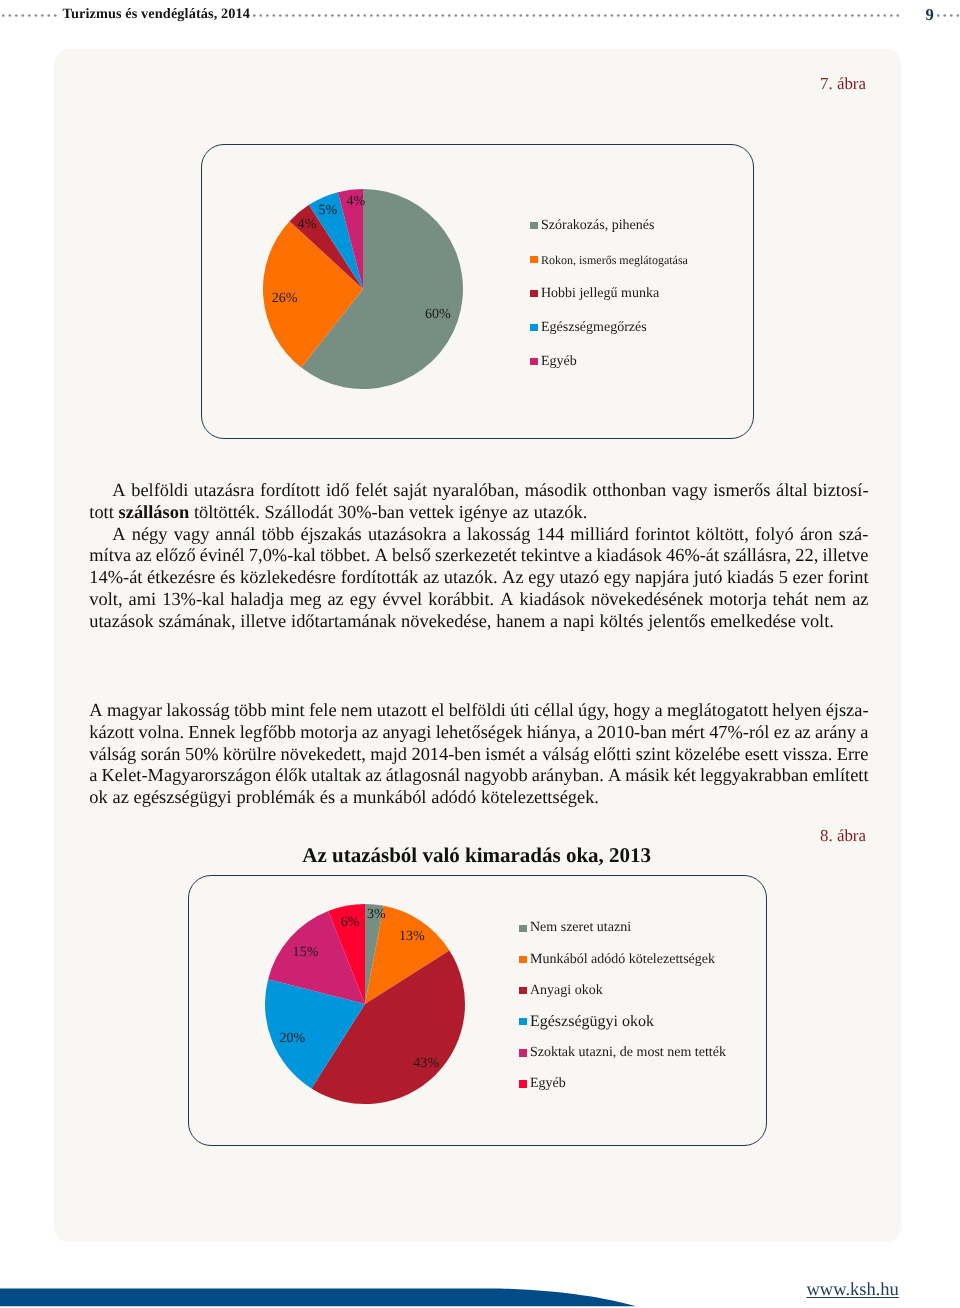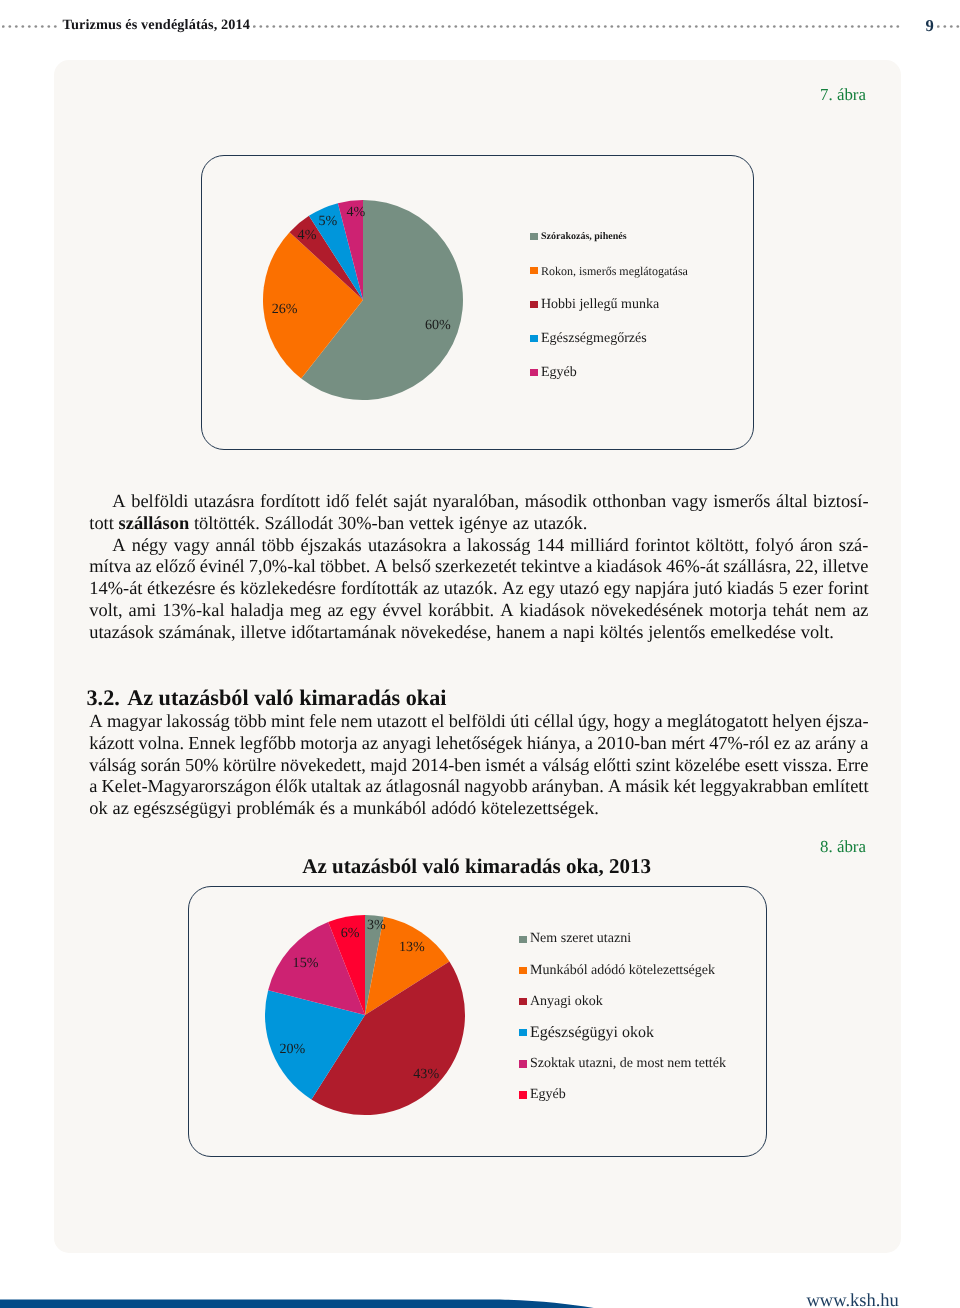--- a/index.html
+++ b/index.html
@@ -1,26 +1,26 @@
 <!DOCTYPE html>
 <html><head>
 <meta charset="utf-8">
 <style>
   html,body{margin:0;padding:0;}
   body{width:960px;height:1308px;background:#ffffff;font-family:"Liberation Serif",serif;overflow:hidden;position:relative;-webkit-font-smoothing:antialiased;text-rendering:geometricPrecision;}
-  .page{position:absolute;left:0;top:16px;width:960px;height:1268px;}
+  .page{position:absolute;left:0;top:5px;width:960px;height:1268px;}
   .content-bg{position:absolute;left:53.5px;top:43.8px;width:847.6px;height:1193.7px;background:#f9f7f4;border-radius:15px;}
   
   .hdr{position:absolute;left:0;top:0;width:960px;height:34px;}
   .hdr-title{position:absolute;left:62.6px;top:1px;font-weight:bold;font-size:14.3px;color:#16161a;letter-spacing:0.1px;white-space:nowrap;}
   .hdr-page{position:absolute;left:925.5px;top:0px;font-weight:bold;font-size:16.6px;color:#18334d;}
   .dots{position:absolute;top:7.8px;height:5px;overflow:hidden;}
   .dots svg{display:block;}
   
-  .fig-no{position:absolute;font-size:16.9px;color:#15803d;}
+  .fig-no{position:absolute;font-size:16.9px;color:#7f1d1d;}
   .chart-title{position:absolute;text-align:center;font-weight:bold;color:#111;line-height:21.5px;}
   .chart-box{position:absolute;border:1.3px solid #22374f;border-radius:23px;background:transparent;}
   .legend{position:absolute;}
   .legend-row{position:absolute;display:flex;align-items:center;white-space:nowrap;height:0;}
   .legend-sw{width:7.9px;height:7.2px;display:inline-block;flex:0 0 auto;}
   .legend-tx{font-size:14px;color:#191919;line-height:1;}
   
   .para{position:absolute;font-size:18.4px;line-height:21.8px;color:#111;}
   .tline{display:flex;white-space:nowrap;height:21.8px;}
   .tline .w{white-space:pre;}
@@ -197,21 +197,21 @@
       <path d="M 100 100 L 74.89 3.21 A 100 100 0 0 1 100.00 0.00 Z" fill="#cd2272"></path>
       <text x="174.92" y="125.95" text-anchor="middle" dominant-baseline="middle" class="slicelbl">60%</text>
       <text x="21.65" y="109.58" text-anchor="middle" dominant-baseline="middle" class="slicelbl">26%</text>
       <text x="43.98" y="35.97" text-anchor="middle" dominant-baseline="middle" class="slicelbl">4%</text>
       <text x="64.96" y="21.82" text-anchor="middle" dominant-baseline="middle" class="slicelbl">5%</text>
       <text x="92.80" y="12.79" text-anchor="middle" dominant-baseline="middle" class="slicelbl">4%</text>
     </svg>
   <div class="legend" id="legend7">
       <div class="legend-row" style="top: 0px;">
         <span class="legend-sw" style="background: rgb(118, 143, 130); margin-right: 3.2px;"></span>
-        <span class="legend-tx" style="font-size: 10px; font-weight: bold;">Szórakozás, pihenés</span>
+        <span class="legend-tx" style="font-size: 14px;">Szórakozás, pihenés</span>
       </div>
       <div class="legend-row" style="top: 34px;">
         <span class="legend-sw" style="background: rgb(251, 112, 0); margin-right: 3.2px;"></span>
         <span class="legend-tx" style="font-size: 12px;">Rokon, ismerős meglátogatása</span>
       </div>
       <div class="legend-row" style="top: 68px;">
         <span class="legend-sw" style="background: rgb(176, 28, 44); margin-right: 3.2px;"></span>
         <span class="legend-tx" style="font-size: 14px; text-align: center;">Hobbi jellegű munka</span>
       </div>
       <div class="legend-row" style="top: 102px;">
@@ -334,21 +334,20 @@
         <span class="w">hanem</span>
         <span class="w">a</span>
         <span class="w">napi</span>
         <span class="w">költés</span>
         <span class="w">jelentős</span>
         <span class="w">emelkedése</span>
         <span class="w">volt.</span>
       </div>
     </div>
 
-  <h3 class="sec" id="sec-title"><span>3.2.</span><span class="secgap"></span><span>Az utazásból való kimaradás okai</span></h3>
 
   <div class="para" id="para-block-2">
       <div class="tline jst">
         <span class="w">A</span>
         <span class="w">magyar</span>
         <span class="w">lakosság</span>
         <span class="w">több</span>
         <span class="w">mint</span>
         <span class="w">fele</span>
         <span class="w">nem</span>

